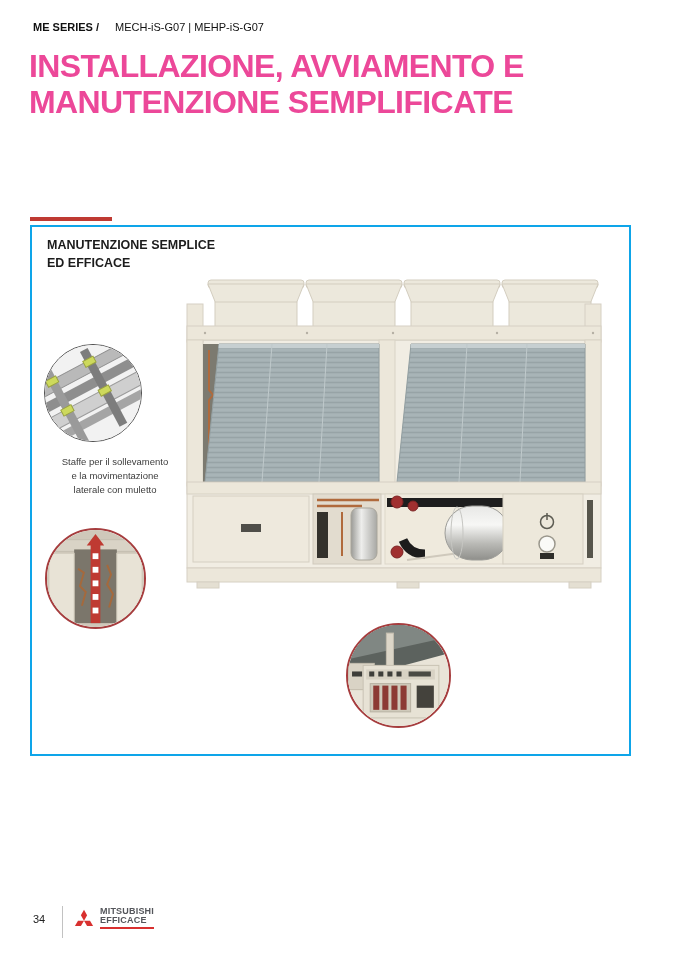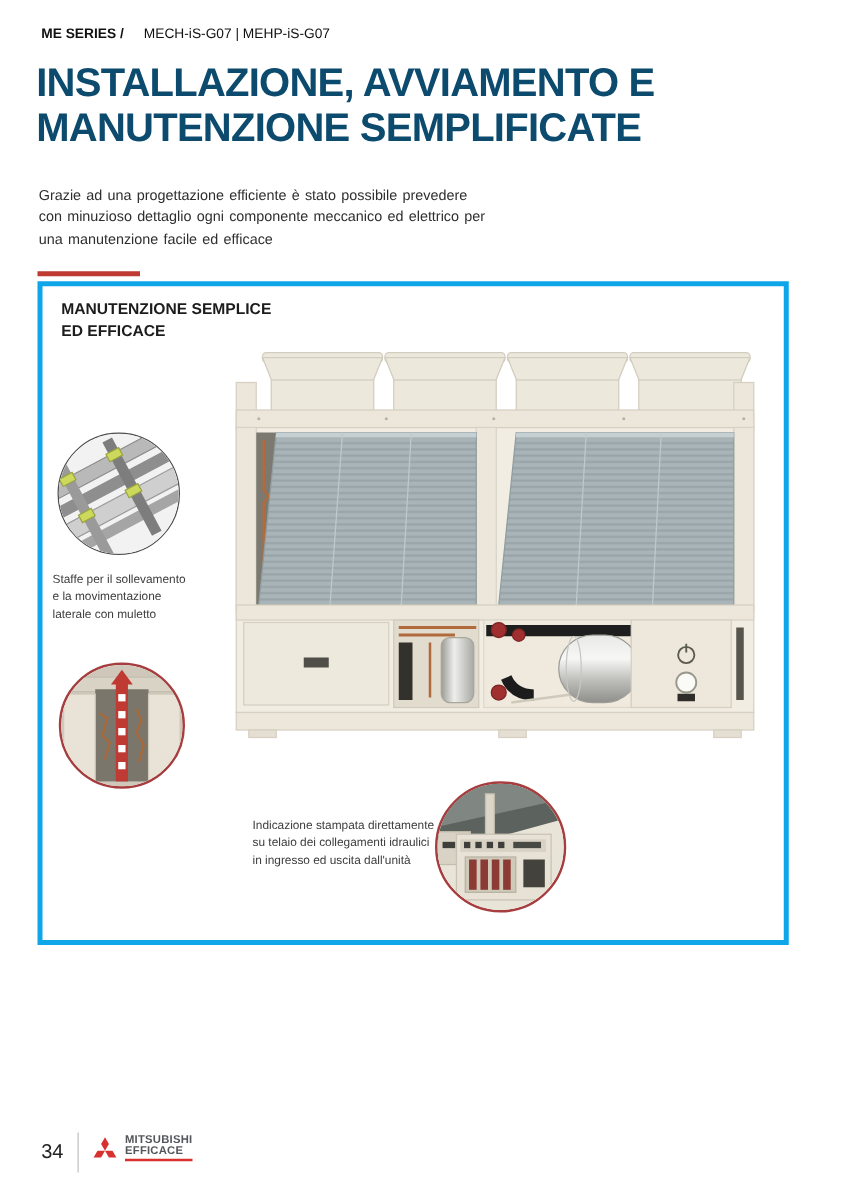--- a/index.html
+++ b/index.html
@@ -14,74 +14,71 @@
   .page{
     position:relative;width:678px;height:959px;background:#fff;
     font-family:"Liberation Sans", sans-serif;color:#1a1a1a;overflow:hidden;
   }
   .kicker{position:absolute;left:33px;top:21px;font-size:11px;color:#111;}
   .kicker .b{font-weight:bold;}
   .kicker .m{font-weight:normal;margin-left:16px;}
   h1.title{
     position:absolute;left:29px;top:49px;margin:0;
     font-size:32px;line-height:1.12;font-weight:bold;letter-spacing:-0.6px;
-    color:#0c4a6e;white-space:pre-line;
+    color:#ec4899;white-space:pre-line;
   }
   .intro{
     position:absolute;left:31px;top:149px;width:370px;margin:0;
     font-size:11.5px;line-height:1.5;color:#2e2e2e;white-space:pre-line;word-spacing:1px;
   }
   .red-bar{position:absolute;left:30px;top:217px;width:82px;height:4px;background:var(--accent-red);}
   .feature-box{
     position:absolute;left:30px;top:225px;width:601px;height:531px;
-    border:4px solid #0ea5e9;background:#fff;
+    border:2px solid #0ea5e9;background:#fff;
   }
   .box-heading{
     position:absolute;left:15px;top:10px;margin:0;
     font-size:12.5px;font-weight:bold;line-height:1.4;color:#1c1c1c;white-space:pre-line;
   }
   .chiller-svg{position:absolute;left:125px;top:43px;width:460px;height:330px;}
   .callout-circle{
     position:absolute;border-radius:50%;overflow:hidden;background:#fff;z-index:5;
   }
   .ring-gray{border:1.5px solid #4d4d4d;}
   .ring-red{border:2px solid var(--ring-red);}
   .circle-lifting{left:12px;top:117px;width:98px;height:98px;}
   .circle-cable{left:13px;top:301px;width:101px;height:101px;}
   .circle-electrical{left:314px;top:396px;width:105px;height:105px;}
   .callout-circle svg{display:block;width:100%;height:100%;}
   .caption{
     position:absolute;margin:0;font-size:9.5px;line-height:1.45;color:#3c3c3c;white-space:pre-line;
   }
-  .cap-lifting{left:8px;top:228px;width:150px;}
+  .cap-lifting{left:8px;top:228px;width:150px;text-align:center;}
   .cap-cable{left:8px;top:427px;width:175px;}
   .cap-hydraulic{left:168px;top:425px;width:175px;}
   .cap-electrical{left:429px;top:426px;width:168px;}
-  .page-num{position:absolute;left:33px;top:913px;font-size:16px;color:#222;}
+  .page-num{position:absolute;left:33px;top:913px;font-size:11px;color:#222;}
   .footer-divider{position:absolute;left:62px;top:906px;width:1px;height:32px;background:#c2c2c2;}
   .logo{position:absolute;left:72px;top:907px;display:flex;align-items:center;gap:4px;}
   .logo-text{display:flex;flex-direction:column;line-height:1;}
   .logo-text .t{font-size:9px;font-weight:bold;color:#54565b;letter-spacing:0.2px;}
   .logo-rule{height:2px;background:var(--brand-red);margin-top:1.5px;width:100%;}
 </style>
 </head>
 <body>
 
 <div class="page">
 
   <div class="kicker">
     <span class="b">ME SERIES /</span><span class="m">MECH-iS-G07  |  MEHP-iS-G07</span>
   </div>
 
   <h1 class="title">INSTALLAZIONE, AVVIAMENTO E
 MANUTENZIONE SEMPLIFICATE</h1>
 
-  <p class="intro">Grazie ad una progettazione efficiente è stato possibile prevedere
-con minuzioso dettaglio ogni componente meccanico ed elettrico per
-una manutenzione facile ed efficace</p>
 
   <div class="red-bar"></div>
 
   <section class="feature-box">
     <h2 class="box-heading">MANUTENZIONE SEMPLICE
 ED EFFICACE</h2>
 
     <svg class="chiller-svg" viewBox="0 0 460 330">
       <defs>
         <pattern id="fins" width="6" height="5" patternUnits="userSpaceOnUse">
@@ -225,23 +222,20 @@
           <polygon points="50,4 59,16 41,16" style="fill:var(--accent-red)"></polygon>
           <rect x="47" y="24" width="6" height="6" fill="#fff"></rect>
           <rect x="47" y="38" width="6" height="6" fill="#fff"></rect>
           <rect x="47" y="52" width="6" height="6" fill="#fff"></rect>
           <rect x="47" y="66" width="6" height="6" fill="#fff"></rect>
           <rect x="47" y="80" width="6" height="6" fill="#fff"></rect>
         </g>
       </svg>
     </div>
 
-    <p class="caption cap-hydraulic">Indicazione stampata direttamente
-su telaio dei collegamenti idraulici
-in ingresso ed uscita dall'unità</p>
 
     <div class="callout-circle ring-red circle-electrical">
       <svg viewBox="0 0 100 100">
         <rect width="100" height="100" fill="#e9e4d8"></rect>
         <polygon points="0,0 100,0 100,28 0,55" fill="#5c625e"></polygon>
         <polygon points="0,0 100,0 100,12 0,34" fill="#808783"></polygon>
         <rect x="38" y="8" width="7" height="40" fill="#dcd6c8" stroke="#c3bdae"></rect>
         <rect x="0" y="38" width="26" height="26" fill="#d9d3c5" stroke="#c3bdae"></rect>
         <rect x="4" y="46" width="10" height="5" fill="#3e3e3a"></rect>
         <rect x="15" y="40" width="75" height="52" fill="#e7e2d5" stroke="#c9c3b4"></rect>

